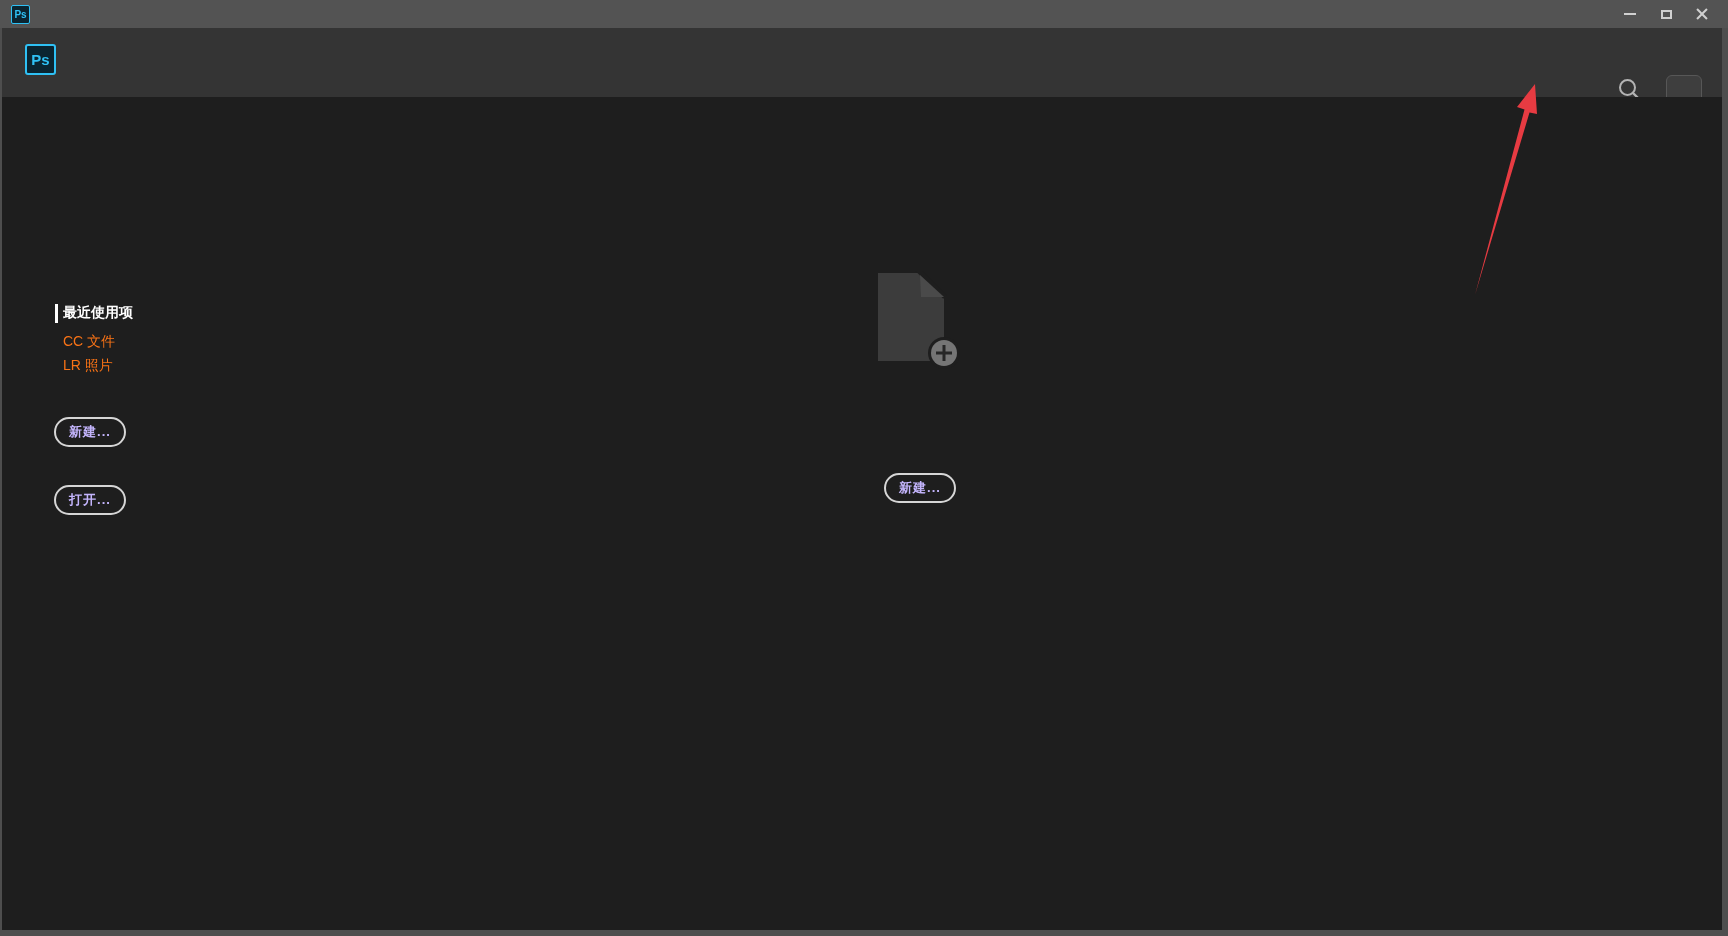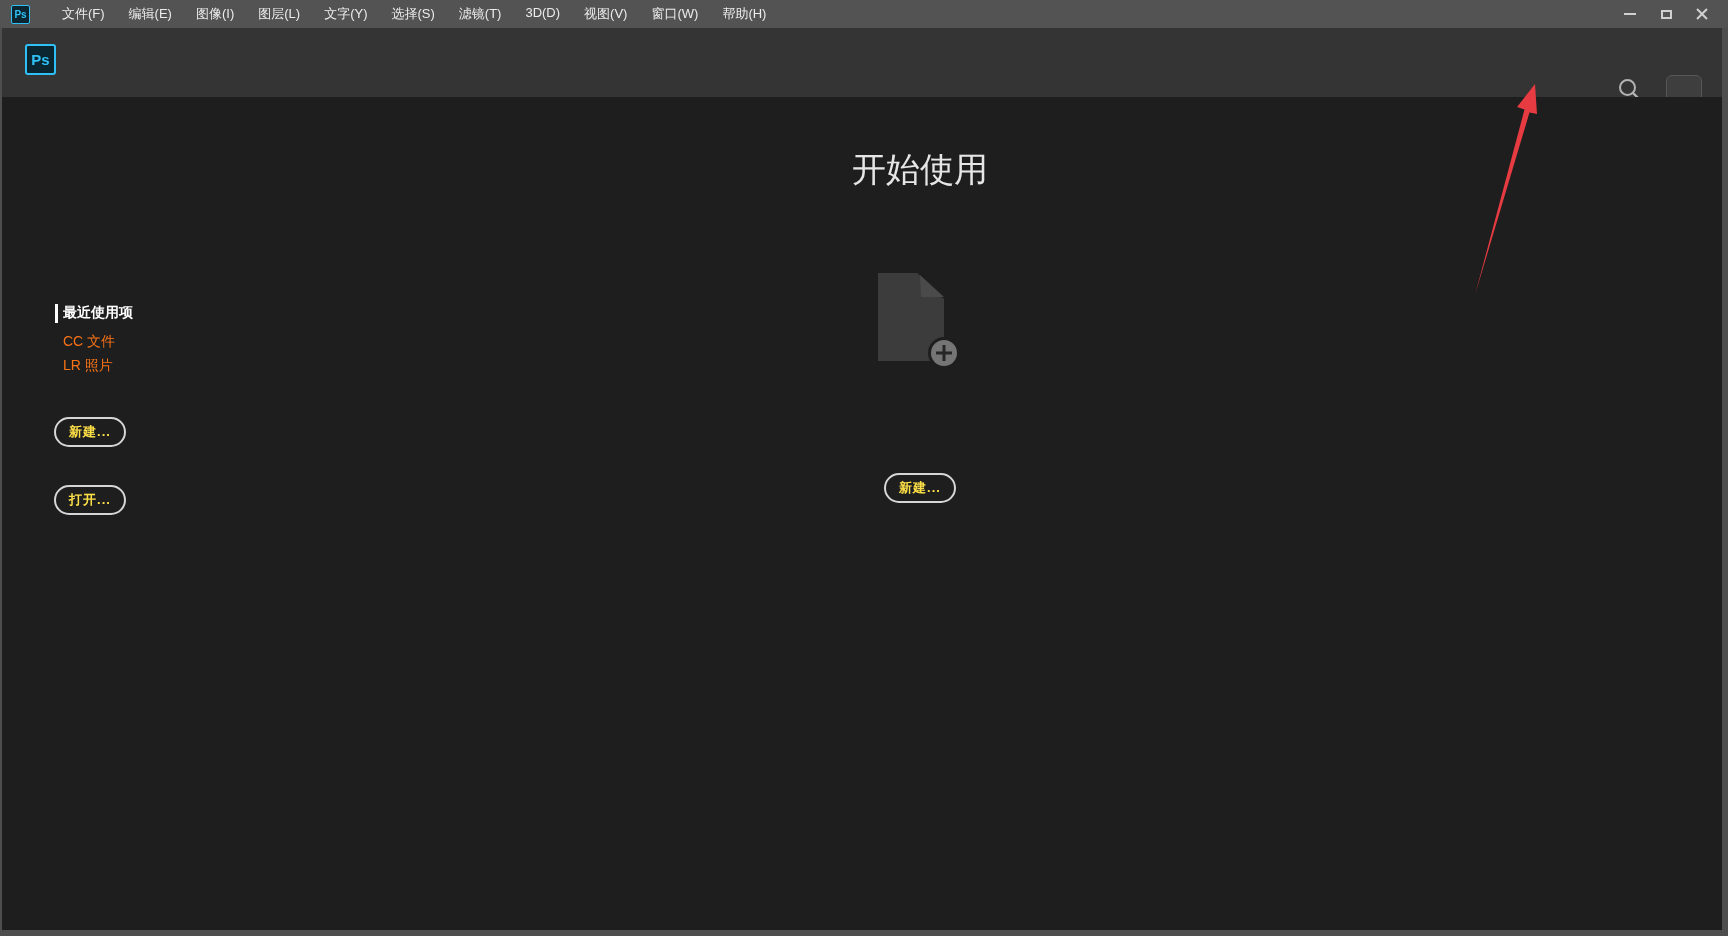--- a/index.html
+++ b/index.html
@@ -41,51 +41,38 @@
             background:#3e3e3e; border:1px solid #575757; border-radius:6px; }
 
   
   .main { position:absolute; left:2px; right:6px; top:97px; bottom:6px; background:#1e1e1e; }
 
   .side-bar-mark { position:absolute; left:53px; top:207px; width:3px; height:19px; background:#ffffff; }
   .side-item { position:absolute; left:61px; font-size:14px; color:#f97316; cursor:pointer; white-space:nowrap; }
   .side-item.active { color:#ffffff; font-weight:bold; }
 
   .pill-btn { position:absolute; width:72px; height:30px; border:2px solid #d6d6d6; border-radius:16px;
-              color:#fde047; font-size:13px; font-weight:bold; background:transparent;
+              color:#c4b5fd; font-size:13px; font-weight:bold; background:transparent;
               display:flex; align-items:center; justify-content:center; cursor:pointer; letter-spacing:1px; }
 
   .center-col { position:absolute; left:116px; right:0; top:0; bottom:0; text-align:center; }
   .start-title { position:absolute; left:0; right:0; top:50px; font-size:34px; font-weight:300; color:#e6e6e6; }
   .empty-icon-wrap { position:absolute; left:0; right:0; top:174px; height:100px; }
   .empty-msg { position:absolute; left:0; right:0; top:299px; font-size:22px; font-weight:300; color:#dadada; }
   .center-btn { position:absolute; left:50%; margin-left:-36px; top:376px; }
 
   .arrow-overlay { position:absolute; left:0; top:0; width:1728px; height:936px; pointer-events:none; }
 </style>
 </head>
 <body>
 
 <div class="window">
 
   <div class="menubar">
     <div class="ps-mini">Ps</div>
-    <div class="menu-items" id="menuItems">
-        <div class="menu-item">文件(F)</div>
-        <div class="menu-item">编辑(E)</div>
-        <div class="menu-item">图像(I)</div>
-        <div class="menu-item">图层(L)</div>
-        <div class="menu-item">文字(Y)</div>
-        <div class="menu-item">选择(S)</div>
-        <div class="menu-item">滤镜(T)</div>
-        <div class="menu-item">3D(D)</div>
-        <div class="menu-item">视图(V)</div>
-        <div class="menu-item">窗口(W)</div>
-        <div class="menu-item">帮助(H)</div>
-      </div>
     <div class="win-controls">
       <div class="win-btn">
           <div class="glyph-min"></div>
         </div>
       <div class="win-btn">
           <div class="glyph-max"></div>
         </div>
       <div class="win-btn">
           <div class="glyph-close"></div>
         </div>
@@ -109,21 +96,20 @@
     <div id="sidebarItems">
         <div class="side-item active" style="top: 207px;">最近使用项</div>
         <div class="side-item" style="top: 236px;">CC 文件</div>
         <div class="side-item" style="top: 260px;">LR 照片</div>
       </div>
 
     <button class="pill-btn" style="left:52px; top:320px;">新建...</button>
     <button class="pill-btn" style="left:52px; top:388px;">打开...</button>
 
     <div class="center-col">
-      <div class="start-title">开始使用</div>
 
       <div class="empty-icon-wrap">
         <svg width="84" height="100" viewBox="0 0 84 100" style="display:inline-block">
 
           <polygon points="0,2 44,2 66,23 66,90 0,90" fill="#3c3c3c"></polygon>
           <line x1="39" y1="-2" x2="67" y2="26" stroke="#1e1e1e" stroke-width="5"></line>
           <polygon points="42,4 66,26 43,26" fill="#4a4a4a"></polygon>
 
           <circle cx="66" cy="82" r="16" fill="#1e1e1e"></circle>
           <circle cx="66" cy="82" r="13" fill="#757575"></circle>

